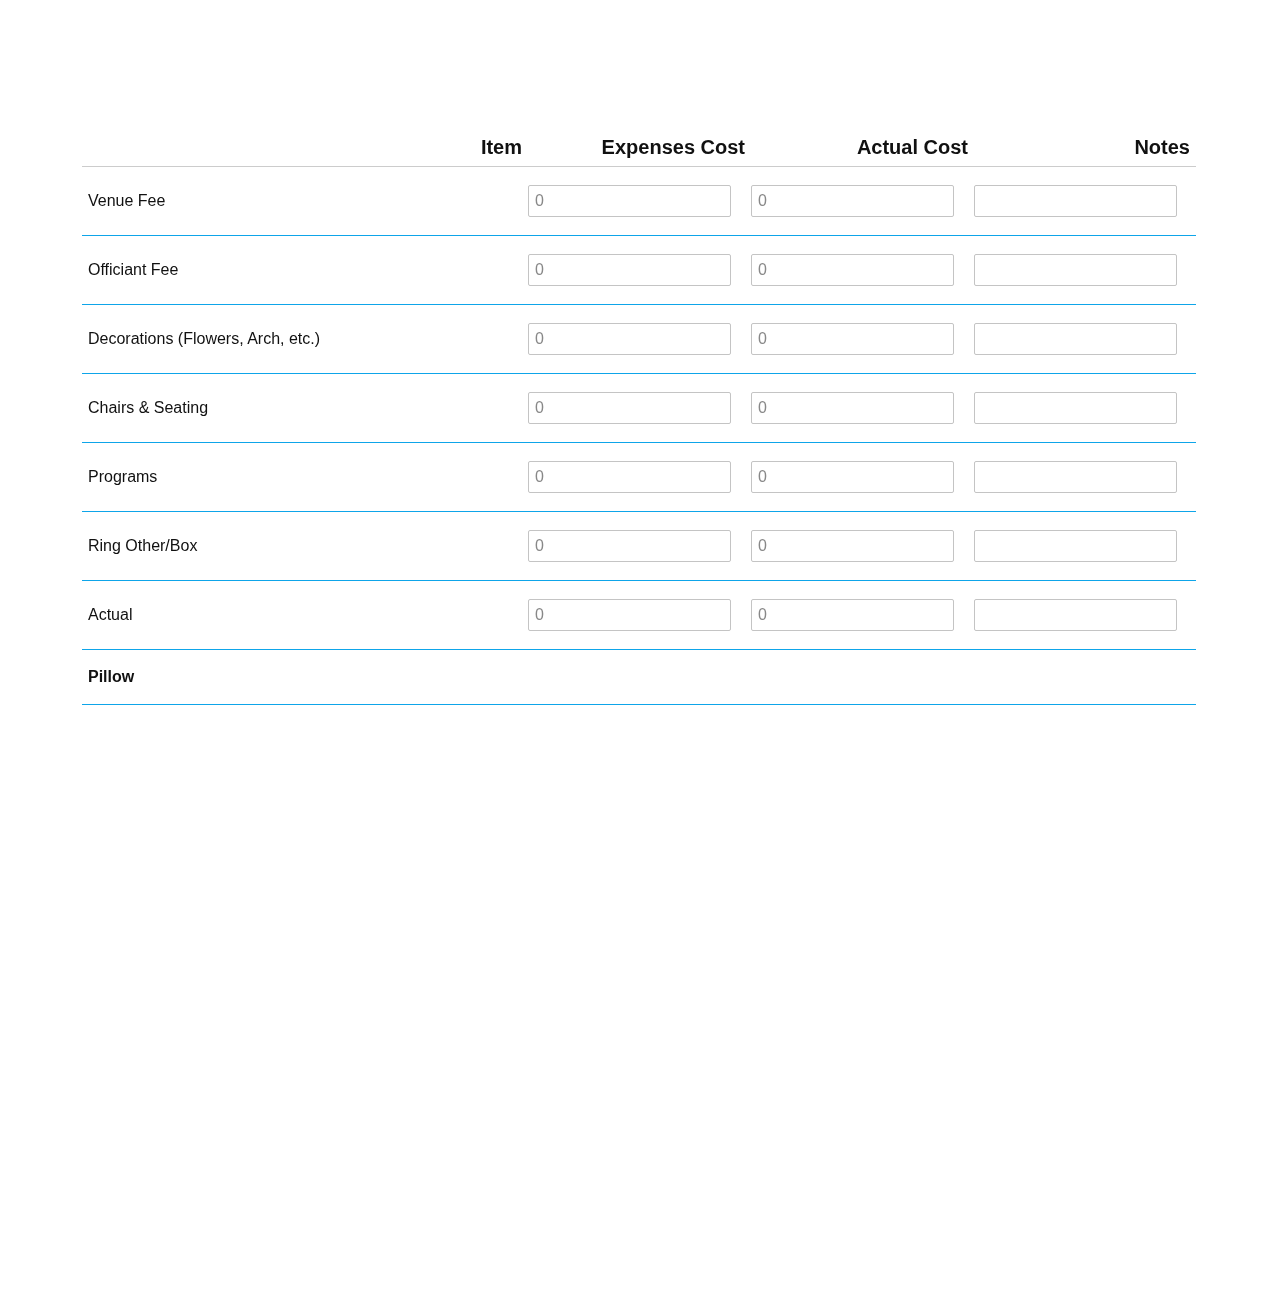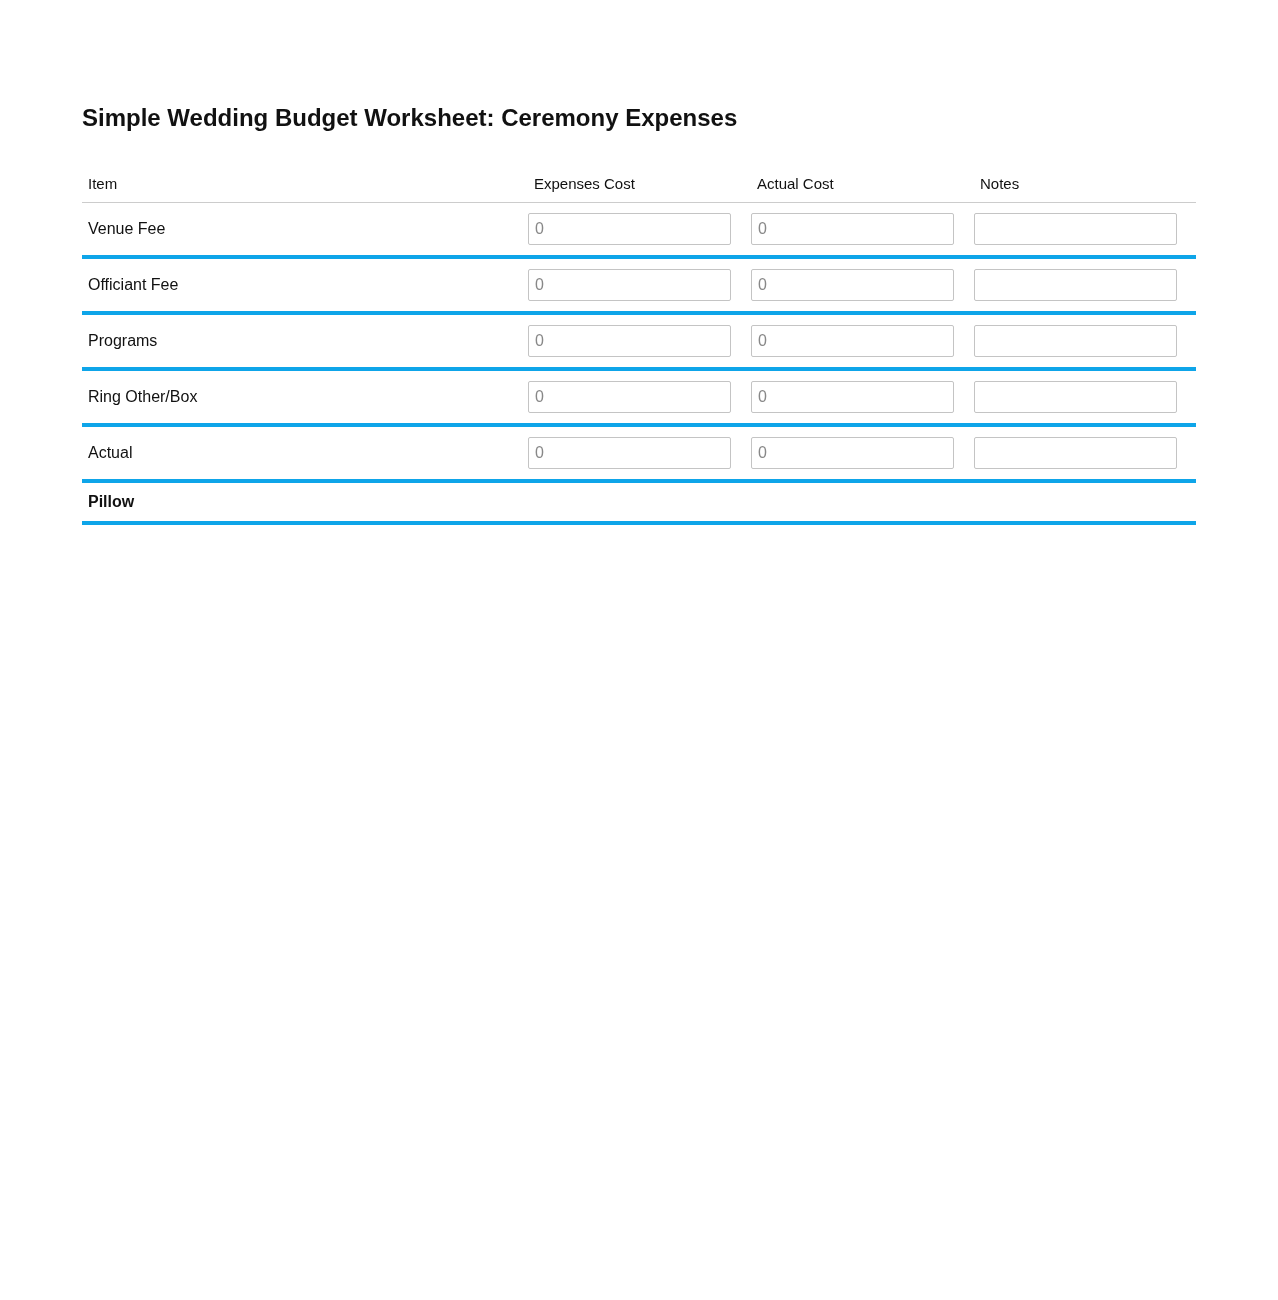--- a/index.html
+++ b/index.html
@@ -14,48 +14,47 @@
     margin: 0; font-size: 24px; font-weight: bold; line-height: 36px;
     color: #111111;
   }
   table {
     margin-top: 28px;
     width: 1114px;
     border-collapse: collapse;
     table-layout: fixed;
   }
   th {
-    text-align: left; font-weight: normal; font-size: 15px;
+    text-align: right; font-weight: bold; font-size: 20px;
     height: 38px; padding: 0 6px; vertical-align: middle;
     border-bottom: 1px solid #cccccc;
   }
   td {
-    font-size: 16px; height: 52px; padding: 0 6px;
-    border-bottom: 4px solid #0ea5e9; vertical-align: middle;
+    font-size: 16px; height: 52px; padding: 8px 6px;
+    border-bottom: 1px solid #0ea5e9; vertical-align: middle;
   }
   tr.total td { height: 38px; font-weight: bold; }
   col.c-item { width: 446px; }
   col.c-est { width: 223px; }
   col.c-act { width: 223px; }
   col.c-notes { width: 222px; }
   input {
     box-sizing: border-box;
     width: 203px; height: 32px;
     border: 1px solid #c4c4c4; border-radius: 2px;
     font-family: "Liberation Sans", sans-serif;
     font-size: 16px; color: #333333;
     padding: 0 6px; margin: 0 0 0 -6px; background: #fff;
   }
   input::placeholder { color: #888888; }
 </style>
 </head>
 <body>
 
 <div class="wrap">
-  <h1>Simple Wedding Budget Worksheet: Ceremony Expenses</h1>
   <table>
     <colgroup>
       <col class="c-item">
         <col class="c-est">
         <col class="c-act">
         <col class="c-notes">
     </colgroup>
     <thead>
       <tr>
         <th>Item</th>
@@ -66,20 +65,32 @@
     </thead>
     <tbody>
       <tr>
         <td>Venue Fee</td>
         <td><input type="number" placeholder="0" style=""></td>
         <td><input type="number" placeholder="0" style=""></td>
         <td><input type="text" value="" style=""></td>
       </tr>
       <tr>
         <td>Officiant Fee</td>
+        <td><input type="number" placeholder="0" style=""></td>
+        <td><input type="number" placeholder="0" style=""></td>
+        <td><input type="text" value="" style=""></td>
+      </tr>
+      <tr>
+        <td>Decorations (Flowers, Arch, etc.)</td>
+        <td><input type="number" placeholder="0" style=""></td>
+        <td><input type="number" placeholder="0" style=""></td>
+        <td><input type="text" value="" style=""></td>
+      </tr>
+      <tr>
+        <td>Chairs &amp; Seating</td>
         <td><input type="number" placeholder="0" style=""></td>
         <td><input type="number" placeholder="0" style=""></td>
         <td><input type="text" value="" style=""></td>
       </tr>
       <tr>
         <td>Programs</td>
         <td><input type="number" placeholder="0" style=""></td>
         <td><input type="number" placeholder="0" style=""></td>
         <td><input type="text" value="" style=""></td>
       </tr>

